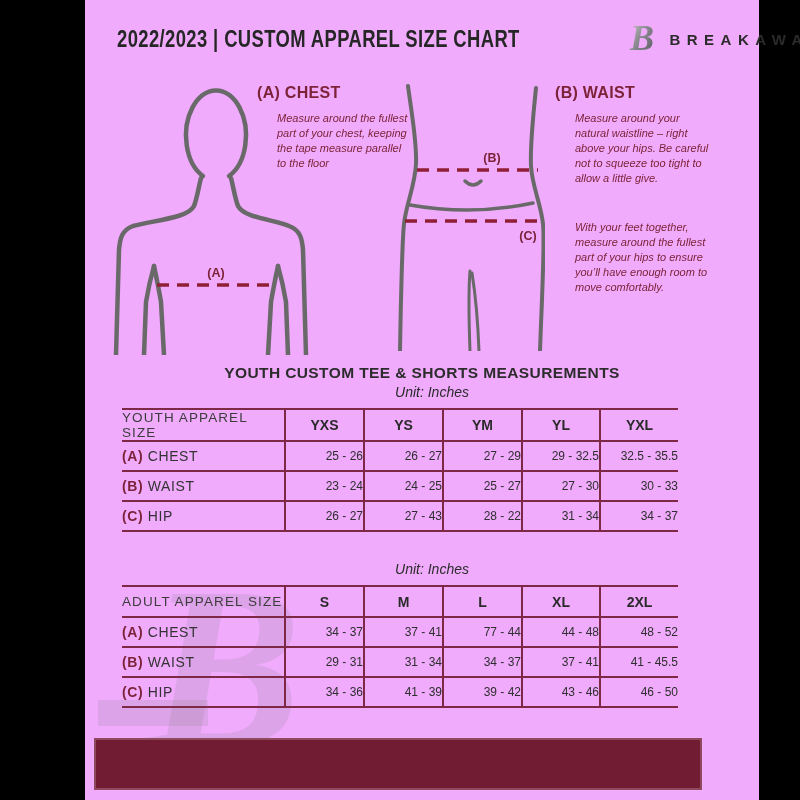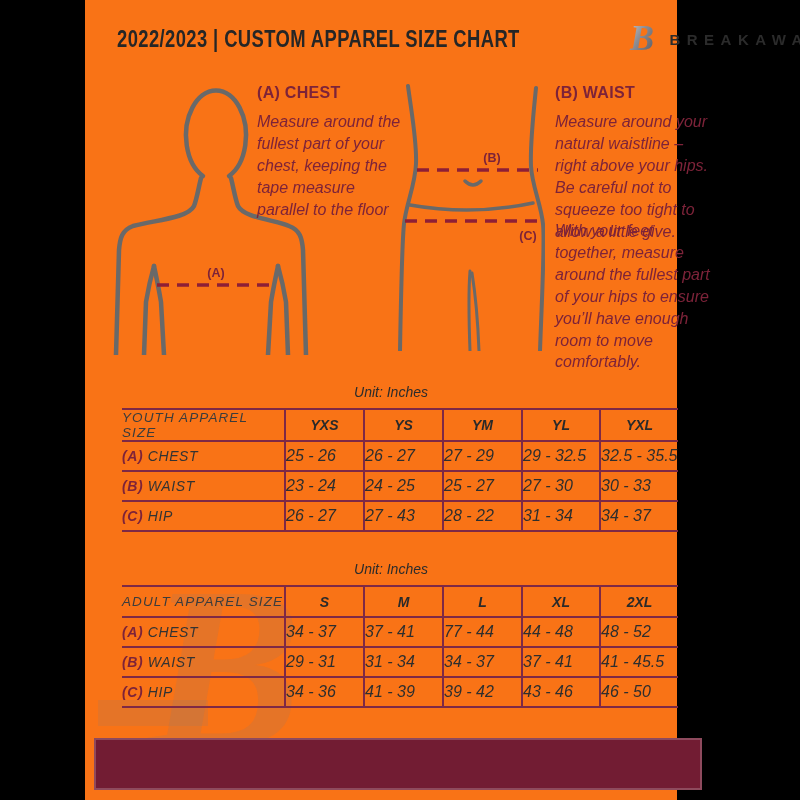--- a/index.html
+++ b/index.html
@@ -6,22 +6,22 @@
   html, body { width: 800px; height: 800px; }
   body {
     background: #000;
     font-family: "Liberation Sans", sans-serif;
     position: relative;
     overflow: hidden;
   }
   .page {
     position: absolute;
     left: 85px; top: 0;
-    width: 592px; height: 800px;
-    background: #f97316;
+    width: 674px; height: 800px;
+    background: #f0abfc;
   }
   
   .page-header {
     position: absolute; top: 0; left: 32px; right: 28px; height: 78px;
     display: flex; align-items: center; justify-content: space-between;
   }
   .doc-title {
     display: inline-block;
     font-weight: bold; font-size: 23px; letter-spacing: 0.5px;
     color: #262626;
@@ -33,21 +33,21 @@
     font-weight: bold; font-size: 15px; letter-spacing: 6.5px;
     color: #2b2b2b; white-space: nowrap;
   }
   
   .instr { position: absolute; }
   .instr-heading {
     color: #7d2339; font-weight: bold; font-size: 16px; letter-spacing: 0.3px;
     margin-bottom: 9px;
   }
   .instr-body {
-    color: #7d2339; font-style: italic; font-size: 16px; line-height: 1.37;
+    color: #7d2339; font-style: italic; font-size: 11px; line-height: 1.37; margin-left: 20px;
   }
   #instr-chest { left: 172px; top: 84px; width: 152px; }
   #instr-waist { left: 470px; top: 84px; width: 158px; }
   #instr-hips  { left: 470px; top: 220px; width: 162px; }
   
   .figure-svg { position: absolute; }
   #upper-figure { left: 26px;  top: 78px; }
   #lower-figure { left: 310px; top: 84px; }
   
   .section-title {
@@ -60,21 +60,20 @@
     text-align: center; font-style: italic; font-size: 14px; color: #2c2c2c; padding-left: 20px;
   }
   #youth-title { top: 364px; } #youth-unit { top: 384px; }
   #adult-title { top: 541px; } #adult-unit { top: 561px; }
   
   .size-table {
     position: absolute; left: 37px; width: 556px;
     border-collapse: collapse; table-layout: fixed;
     border-top: 2px solid #7d2946; border-bottom: 2px solid #7f1d1d;
     z-index: 2;
-    font-style: italic;
   }
   #youth-table { top: 408px; }
   #adult-table { top: 585px; }
   .size-table tr { border-bottom: 2px solid #7d2946; }
   .size-table th, .size-table td {
     border-left: 2px solid #7d2946;
     padding: 0; vertical-align: middle;
   }
   .size-table th:first-child, .size-table td:first-child { border-left: none; }
   .size-table tr.hdr { height: 31px; }
@@ -82,21 +81,21 @@
   .size-hdr-label {
     text-align: left; padding-left: 9px;
     font-weight: normal; font-size: 13.5px; letter-spacing: 1.1px; color: #3c3c3c;
   }
   .size-col {
     text-align: center; font-weight: bold; font-size: 14px; color: #2a2a2a; margin-top: 28px;
   }
   .row-name { text-align: left; padding-left: 9px; font-size: 14px; letter-spacing: 0.6px; }
   .row-prefix { color: #7d2339; font-weight: bold; }
   .row-label { color: #333; }
-  .val { text-align: left; font-size: 16px; color: #2e2e2e; }
+  .val { text-align: right; font-size: 12px; color: #2e2e2e; }
   
   .watermark {
     position: absolute; left: 8px; top: 548px; z-index: 1;
     pointer-events: none;
   }
   
   .footer-bar {
     position: absolute; left: 9px; top: 738px;
     width: 608px; height: 52px;
     background: #721c33;
@@ -170,20 +169,21 @@
     <div class="instr-body">With your feet together, measure around the fullest part of your hips to ensure you’ll have enough room to move comfortably.</div>
   </div>
 
   <div class="watermark">
     <svg width="300" height="230" viewBox="0 0 300 230">
       <text x="55" y="198" font-size="230" font-weight="bold" font-style="italic" font-family="Liberation Serif, serif" fill="rgba(125,125,133,0.16)">B</text>
       <path d="M5 165 h110" stroke="rgba(125,125,133,0.16)" stroke-width="26"></path>
     </svg>
   </div>
 
+  <div id="youth-title" class="section-title">YOUTH CUSTOM TEE &amp; SHORTS MEASUREMENTS</div>
   <div id="youth-unit" class="section-unit">Unit: Inches</div>
 
   <table id="youth-table" class="size-table">
     <colgroup>
         <col style="width:163px">
         <col style="width:79px">
         <col style="width:79px">
         <col style="width:79px">
         <col style="width:78px">
         <col style="width:78px">

